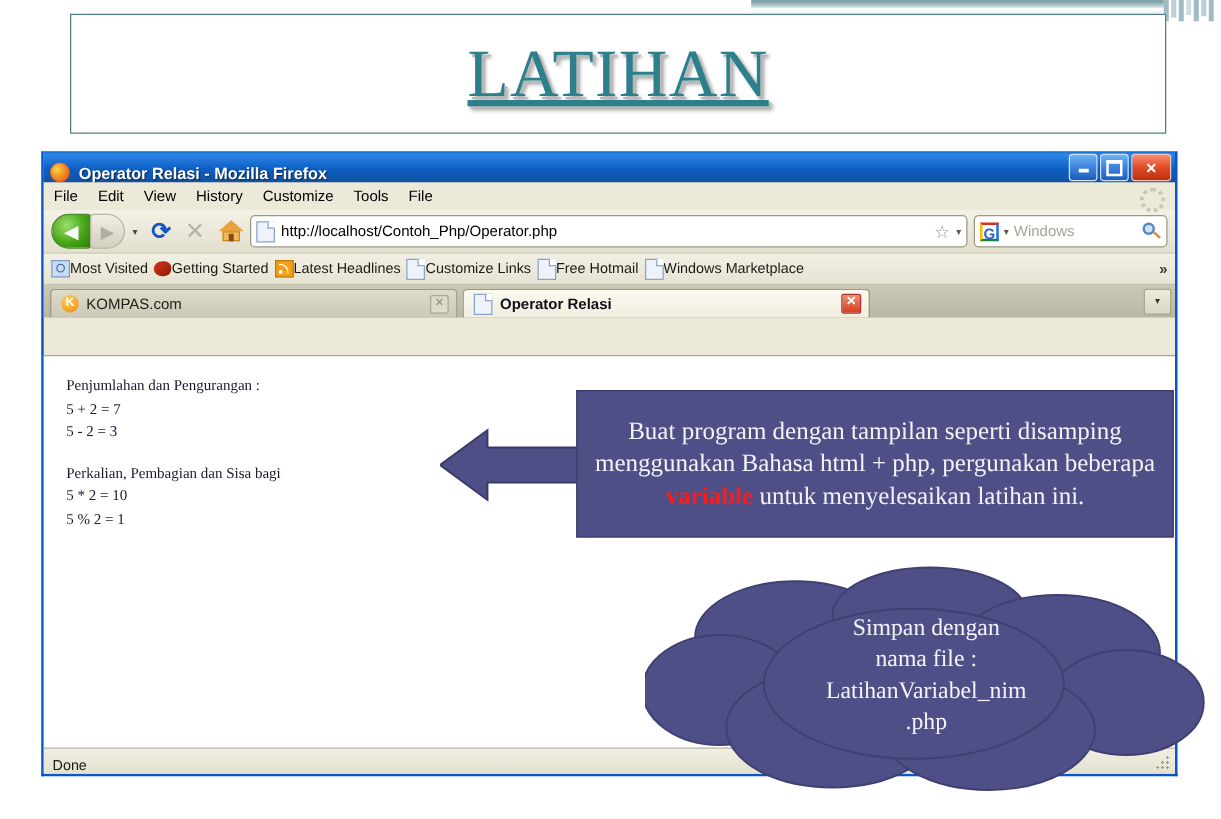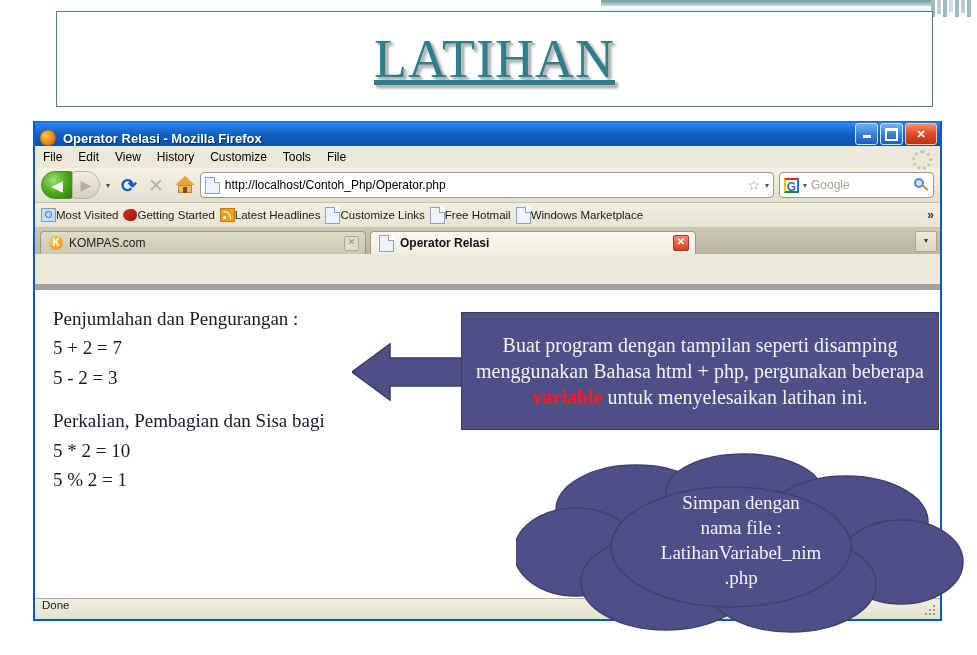--- a/index.html
+++ b/index.html
@@ -171,29 +171,29 @@
     color:#fff;font-size:10px;font-weight:bold;line-height:12px;text-align:center;
   }
   #tablist-btn{
     position:absolute;right:3px;bottom:2px;width:20px;height:19px;
     background:linear-gradient(to bottom,#eeebd9,#d9d6c3);border:1px solid #a9a694;
     border-radius:2px;font-size:8px;color:#3d3a30;text-align:center;line-height:17px;
   }
   
   #page-content{
     position:absolute;left:0;right:0;top:163px;bottom:20px;background:#fff;
-    border-top:6px solid #a3a3a3;padding:14px 0 0 18px;
-    font-family:"Liberation Serif",serif;font-size:19px;color:#1a1a2e;line-height:1.55;
+    border-top:1px solid #a3a3a3;padding:14px 0 0 18px;
+    font-family:"Liberation Serif",serif;font-size:12px;color:#1a1a2e;line-height:1.55;
   }
   .content-line{white-space:pre;}
   .content-gap{height:14px;}
   #statusbar{
     position:absolute;left:0;right:0;bottom:0;height:20px;
     background:linear-gradient(to bottom,#f1efe3,#e4e1cf);
-    border-top:1px solid #b6b3a1;display:flex;align-items:flex-start;
+    border-top:1px solid #b6b3a1;display:flex;align-items:flex-end;
     padding-left:7px;font-size:11.5px;color:#1b1b16;
   }
   #status-grip{
     position:absolute;right:3px;bottom:2px;width:14px;height:14px;
     background:
       radial-gradient(circle 1px at 3px 11px,#9a9787 99%,transparent 100%),
       radial-gradient(circle 1px at 7px 11px,#9a9787 99%,transparent 100%),
       radial-gradient(circle 1px at 11px 11px,#9a9787 99%,transparent 100%),
       radial-gradient(circle 1px at 7px 7px,#9a9787 99%,transparent 100%),
       radial-gradient(circle 1px at 11px 7px,#9a9787 99%,transparent 100%),
@@ -278,21 +278,21 @@
     </div>
     <div id="urlbar">
       <span class="page-icon"></span>
       <span id="url-text">http://localhost/Contoh_Php/Operator.php</span>
       <span id="bookmark-star">☆</span>
       <span id="url-drop">▾</span>
     </div>
     <div id="searchbar">
       <span id="google-g">G</span>
       <span id="search-drop">▾</span>
-      <span id="search-placeholder">Google</span>
+      <span id="search-placeholder">Windows</span>
       <span class="magnifier">
         <span class="lens"></span>
           <span class="handle"></span>
       </span>
     </div>
   </div>
 
   <div id="bookmarks-bar">
     <span class="bm">
       <span class="bm-ico-folder"></span>

